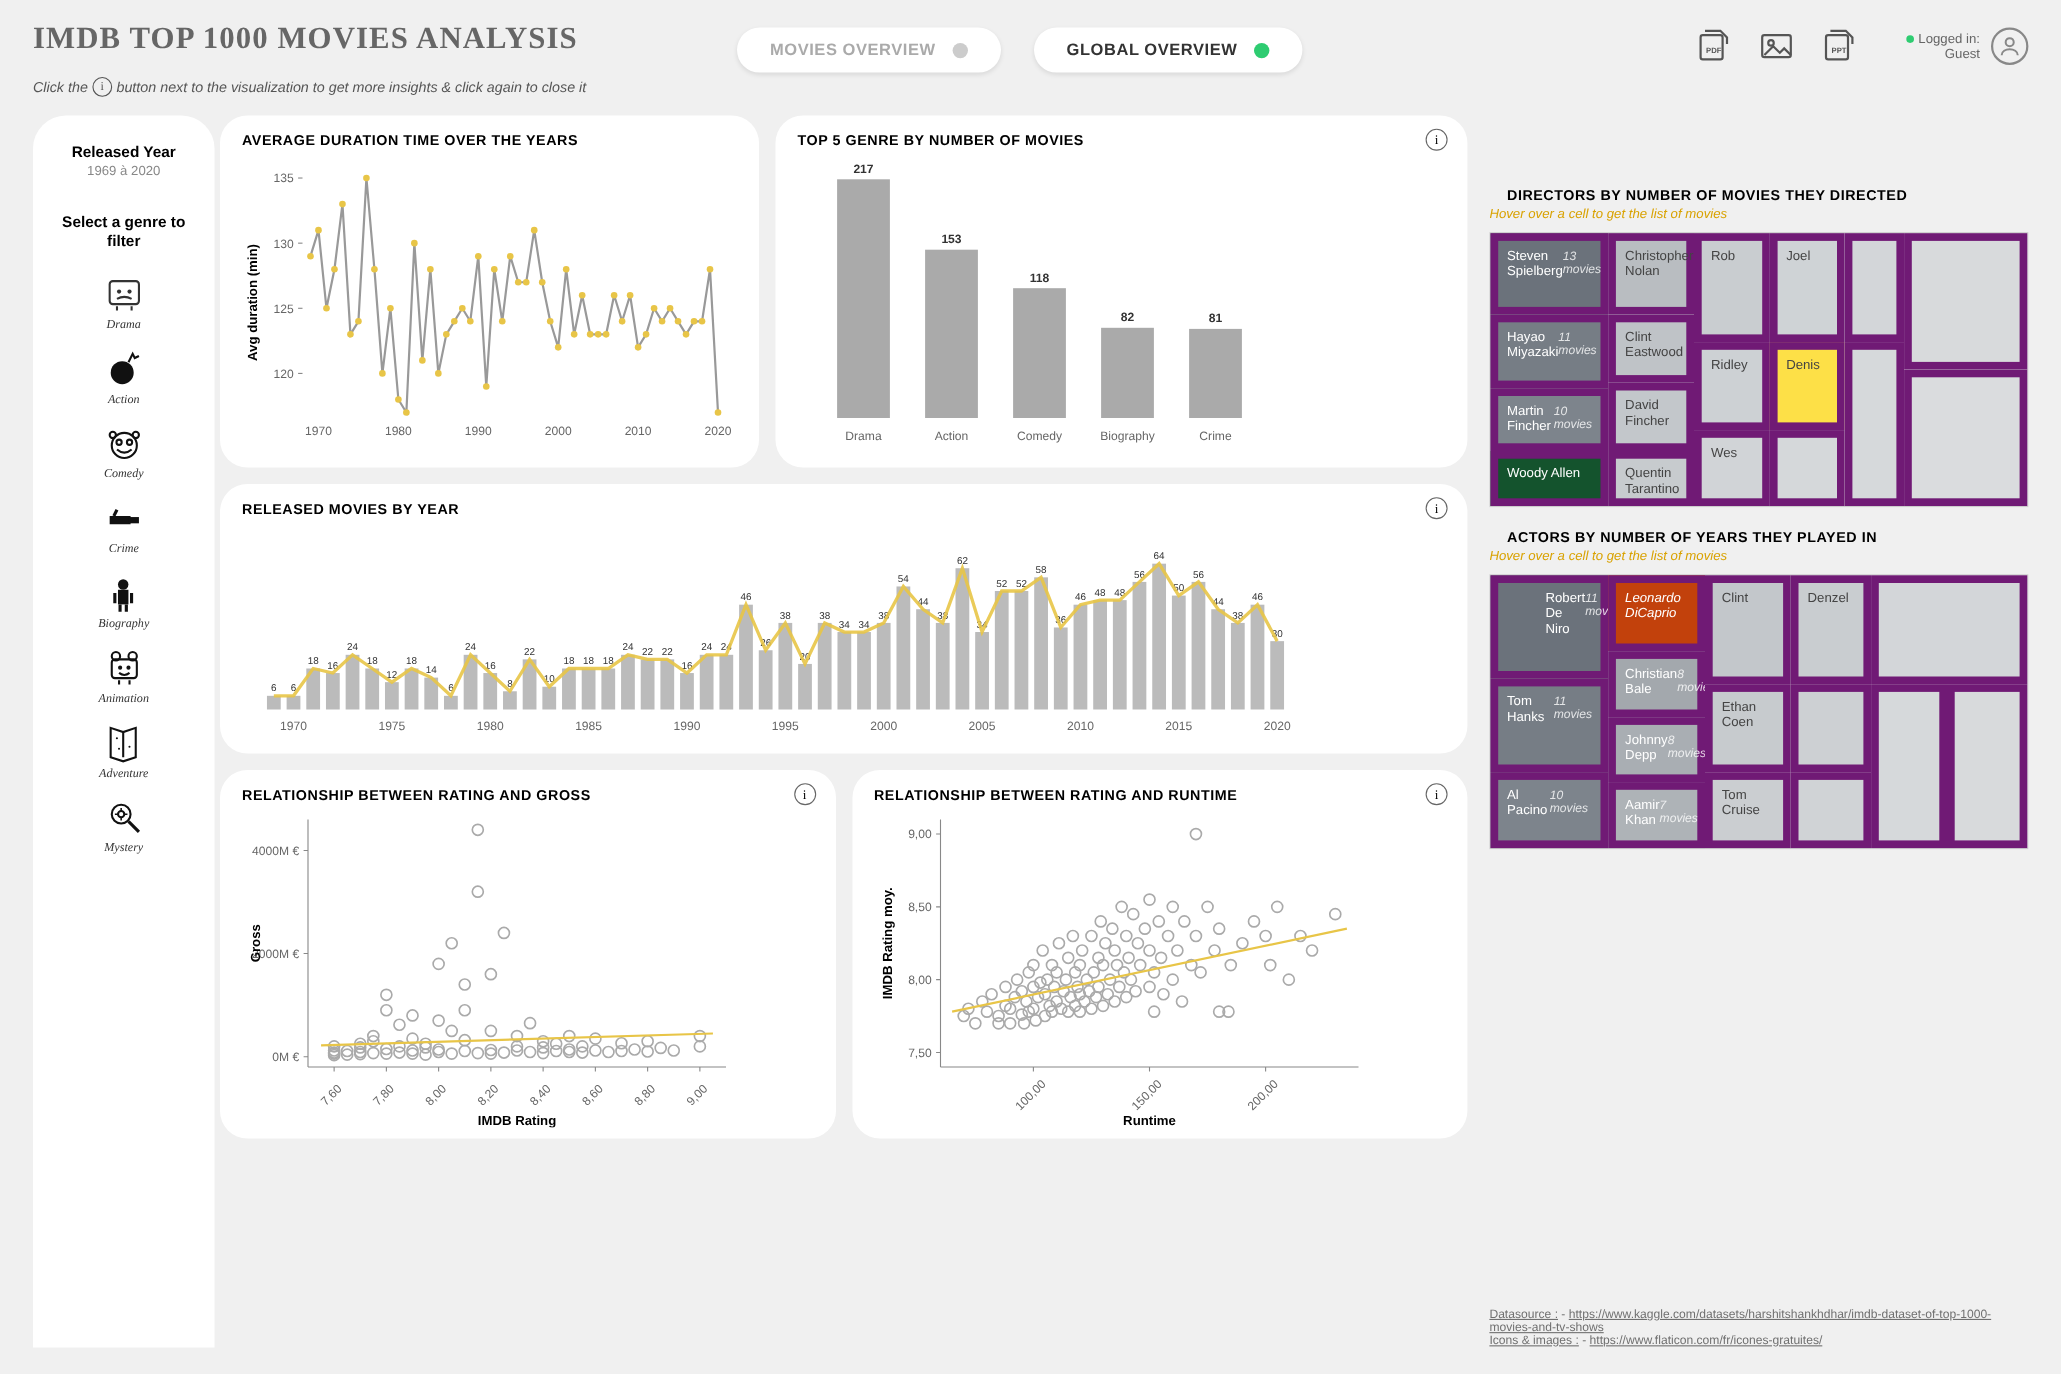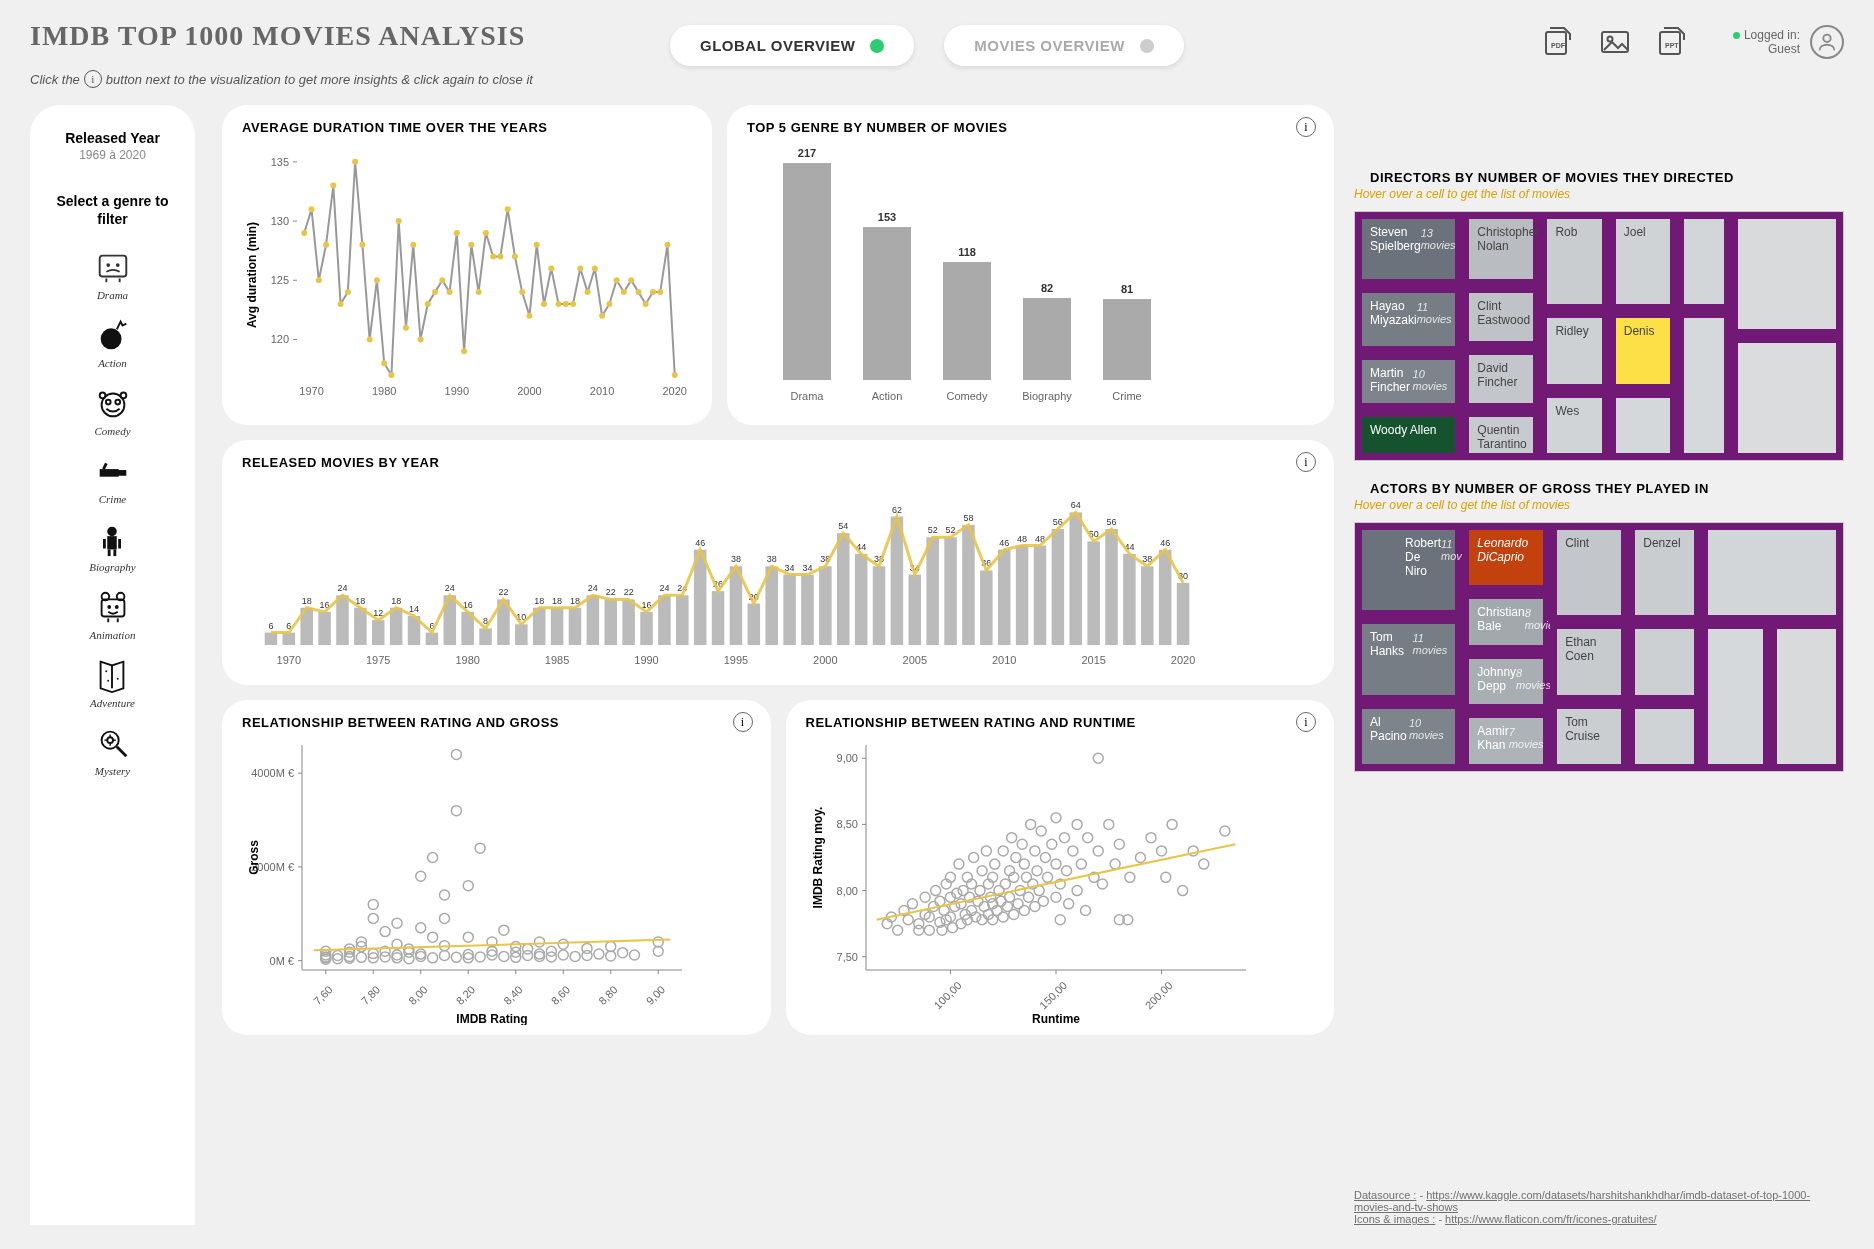--- a/index.html
+++ b/index.html
@@ -47,21 +47,21 @@
   .dot { width:14px; height:14px; border-radius:50%; }
   .dot.green { background:#2ecc71; }
   .dot.grey { background:#ccc; }
   .right-icons { margin-left:auto; display:flex; gap:25px; align-items:center; margin-top:5px;}
   .export-ico { width:32px; height:32px; display:inline-block; cursor:pointer; }
   .account { display:flex; align-items:center; gap:10px; margin-left:20px; }
   .account-text { text-align:right; font-size:12px; color:#666; }
   .avatar-ico { width:34px; height:34px; border:2px solid #888; border-radius:50%; display:flex; align-items:center; justify-content:center; }
   .green-dot-small { width:7px; height:7px; border-radius:50%; background:#2ecc71; display:inline-block; margin-right:4px;}
 
-  .body { display:flex; gap:27px; height: 1120px; }
+  .body { display:flex; gap:5px; height: 1120px; }
   .sidebar {
     flex: 0 0 165px;
     background:#fff; border-radius: 30px 30px 0 0;
     padding: 25px 10px;
     text-align:center;
     height: 100%;
   }
   .sidebar h4 { font-size:14px; font-weight:700; margin-bottom:2px; }
   .sidebar .range { font-size:12px; color:#888; margin-bottom:30px; display:block;}
   .filter-label { font-size:14px; font-weight:700; margin-bottom:20px; line-height:1.3;}
@@ -116,27 +116,27 @@
 <div class="header">
   <div class="title-block">
     <h1 class="page-title">IMDB TOP 1000 MOVIES ANALYSIS</h1>
     <div class="hint">
       <span>Click the</span>
       <span class="info-ico">i</span>
       <span>button next to the visualization to get more insights &amp; click again to close it</span>
     </div>
   </div>
   <div class="tabs">
+    <div class="tab inactive">
+      <span>MOVIES OVERVIEW</span>
+      <span class="dot grey"></span>
+    </div>
     <div class="tab">
       <span>GLOBAL OVERVIEW</span>
       <span class="dot green"></span>
-    </div>
-    <div class="tab inactive">
-      <span>MOVIES OVERVIEW</span>
-      <span class="dot grey"></span>
     </div>
   </div>
   <div class="right-icons">
     <span class="export-ico">
       <svg viewBox="0 0 32 32">
           <rect x="4" y="6" width="20" height="22" rx="2" fill="none" stroke="#555" stroke-width="2"></rect>
           <path d="M8 2h14l6 6v6" fill="none" stroke="#555" stroke-width="2"></path>
           <text x="9" y="22" font-size="7" fill="#555" font-weight="700">PDF</text>
         </svg>
     </span>
@@ -814,21 +814,21 @@
             </div>
             <div class="tm-cell light" style="left: 77%; top: 0%; width: 23%; height: 50%; background: rgb(216, 218, 220);">
               <span></span>
             </div>
             <div class="tm-cell light" style="left: 77%; top: 50%; width: 23%; height: 50%; background: rgb(218, 220, 222);">
               <span></span>
             </div>
           </div>
       </div>
       <div class="treemap-block">
-        <div class="treemap-title">ACTORS BY NUMBER OF GROSS THEY PLAYED IN</div>
+        <div class="treemap-title">ACTORS BY NUMBER OF YEARS THEY PLAYED IN</div>
         <div class="treemap-sub">Hover over a cell to get the list of movies</div>
         <div class="treemap" id="tm-actors">
             <div class="tm-cell" style="left: 0%; top: 0%; width: 22%; height: 38%; background: rgb(107, 114, 123); padding-left: 43px;">
               <span>Robert De Niro</span>
               <span class="cnt">11 movies</span>
             </div>
             <div class="tm-cell" style="left: 0%; top: 38%; width: 22%; height: 34%; background: rgb(118, 125, 133);">
               <span>Tom Hanks</span>
               <span class="cnt">11 movies</span>
             </div>

